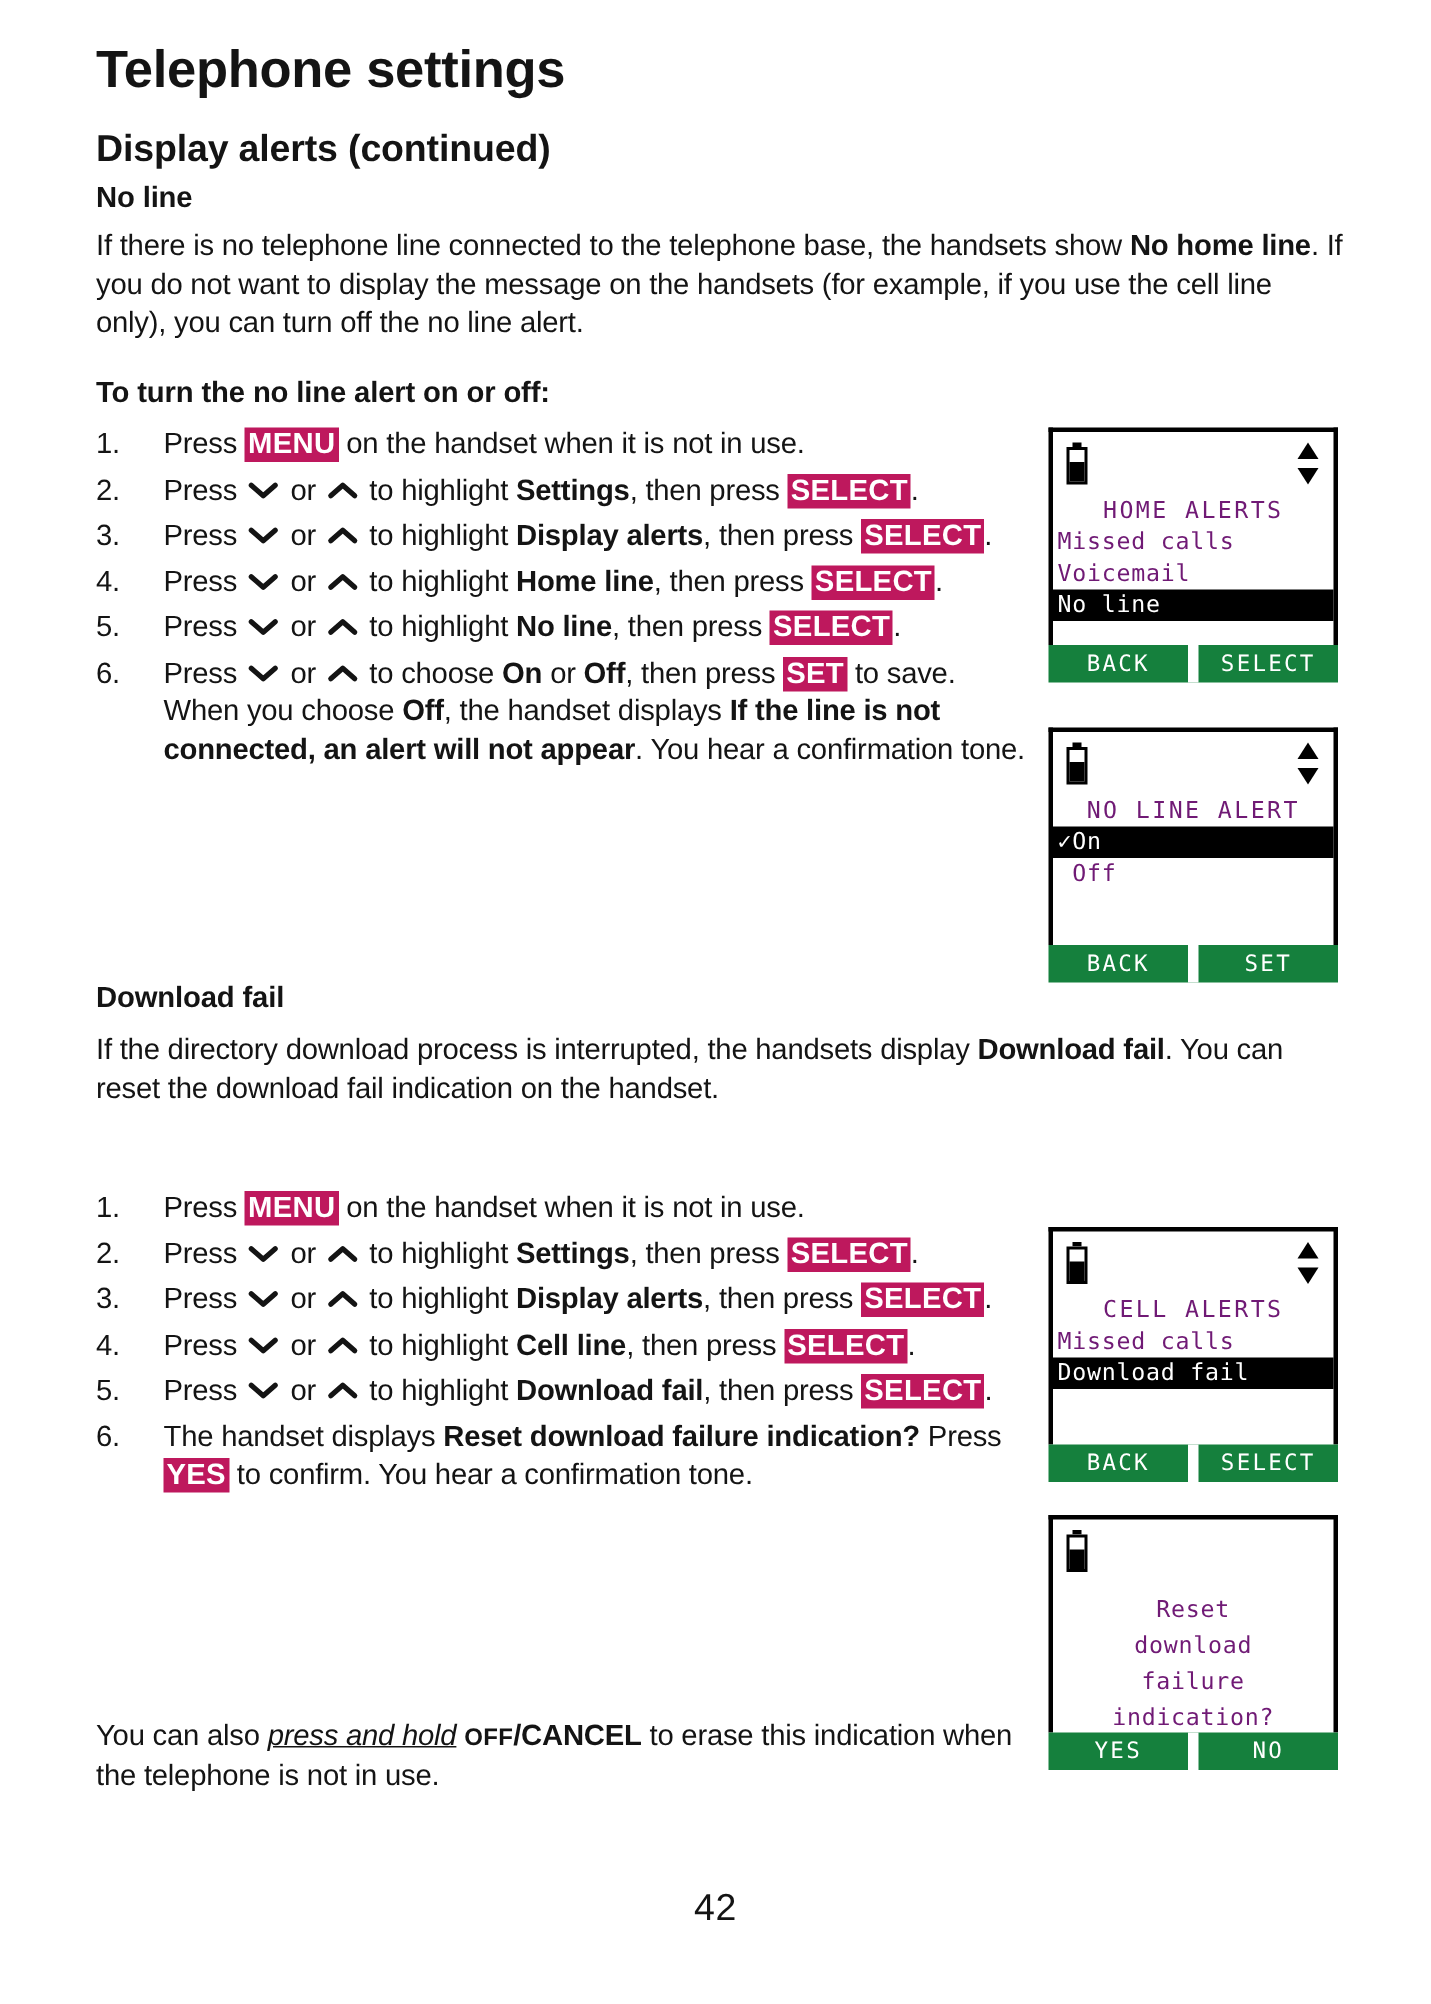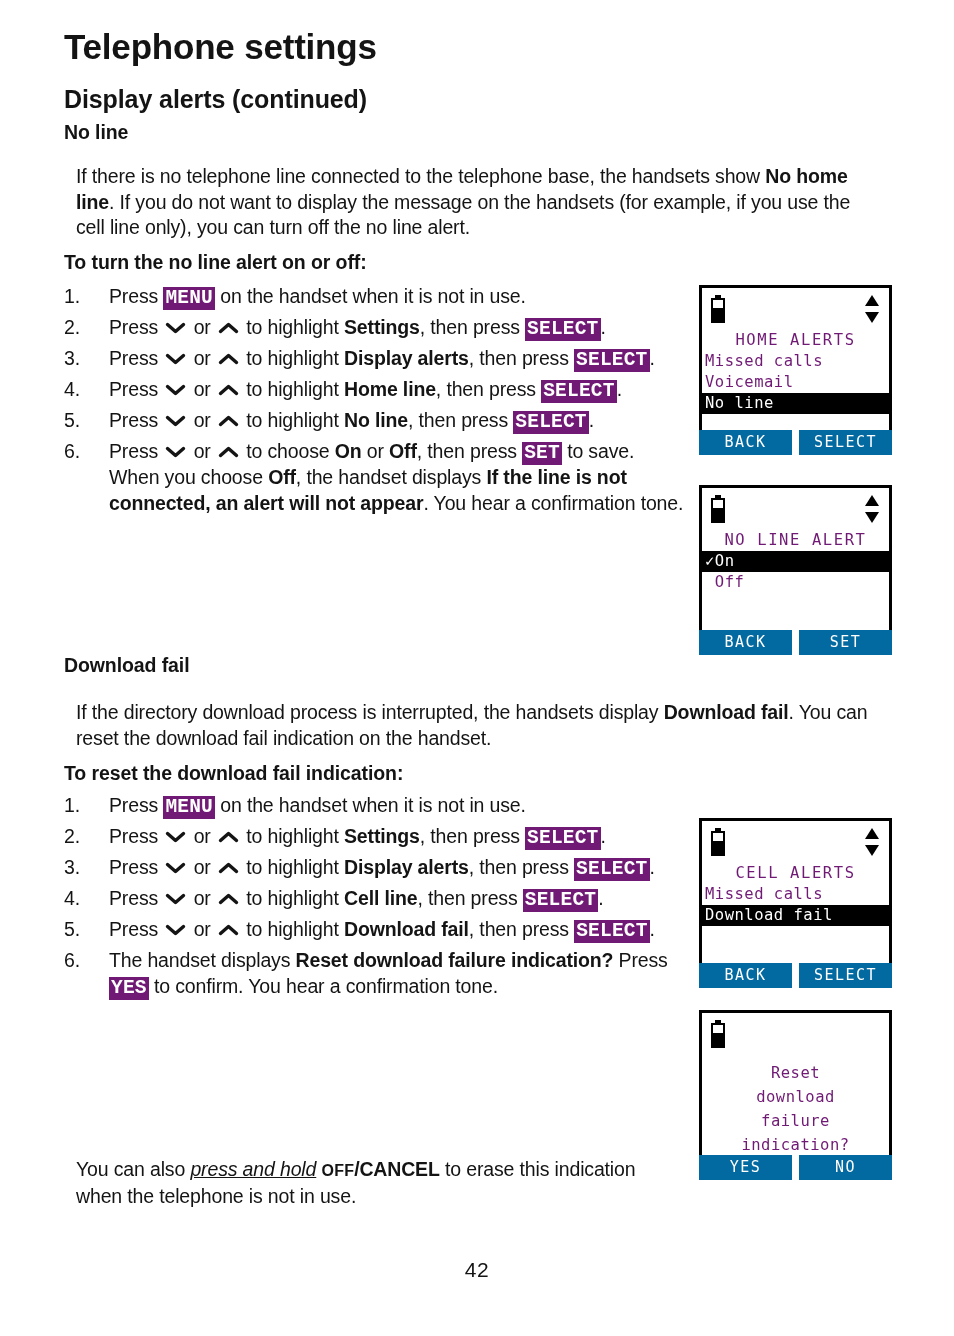--- a/index.html
+++ b/index.html
@@ -52,49 +52,48 @@
 
   
   .col {
     position: absolute;
     left: 64px;
     width: 832px;
   }
   .col.narrow { width: 620px; }
 
   p.body {
-    margin: 12px;
+    margin: 0;
     font-size: 19.5px;
     line-height: 25.5px;
     letter-spacing: -0.15px;
   }
 
   b, strong { font-weight: bold; }
 
   .u { text-decoration: underline; font-style: italic; }
 
   
   .sc {
     font-weight: bold;
     font-size: 16px;
     letter-spacing: 0.2px;
   }
 
   
   .key {
     display: inline-block;
-    background: #701a75;
+    background: #be185d;
     color: #ffffff;
     font-weight: bold;
     font-size: 19.5px;
     line-height: 21px;
     padding: 1px 2px 1px 2px;
     letter-spacing: 0.2px;
     vertical-align: baseline;
-    font-family: Liberation Mono, monospace;
   }
 
   
   .chev {
     display: inline-block;
     width: 21px;
     height: 14px;
     position: relative;
     vertical-align: -1px;
     margin: 0 2px;
@@ -133,21 +132,21 @@
   .lcd-frame {
     border: 3px solid #000000;
     border-bottom: none;
     height: 145px;
     box-sizing: border-box;
     position: relative;
     background: #ffffff;
   }
   .lcd-bar {
     height: 25px;
-    background: #0369a1;
+    background: #15803d;
     position: relative;
     display: flex;
   }
   .lcd-bar .softkey {
     flex: 1 1 50%;
     color: #ffffff;
     text-align: center;
     font-family: "DejaVu Sans Mono", "Liberation Mono", monospace;
     font-size: 15px;
     line-height: 25px;
@@ -234,21 +233,21 @@
   }
   .lcd-rows.msg .lcd-row { height: 24px; }
 
   
   .pageno {
     position: absolute;
     left: 0;
     right: 0;
     top: 1258px;
     text-align: center;
-    font-size: 21px;
+    font-size: 25px;
     letter-spacing: 0.5px;
   }
 </style>
 </head>
 <body>
 
 <div class="page">
 
   <div class="h1">Telephone settings</div>
   <div class="h2">Display alerts (continued)</div>
@@ -320,23 +319,20 @@
   <div class="col" style="top:653px;">
     <div class="h3">Download fail</div>
   </div>
 
   <div class="col" style="top:688px;">
     <p class="body">
       <span>If the directory download process is interrupted, the handsets display </span><b>Download fail</b><span>. You can reset the download fail indication on the handset.</span>
     </p>
   </div>
 
-  <div class="col" style="top:761px;">
-    <div class="h3">To reset the download fail indication:</div>
-  </div>
 
   <div class="col narrow" style="top:793px;">
     <ol class="steps">
 
       <li>
         <span class="num">1.</span><span>Press </span><span class="key">MENU</span><span> on the handset when it is not in use.</span>
       </li>
 
       <li>
         <span class="num">2.</span><span>Press </span><span class="chev"><svg width="21" height="14" viewBox="0 0 21 14">

